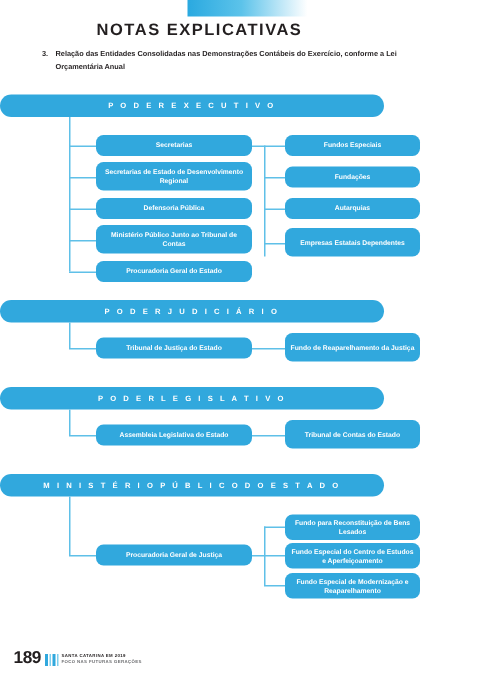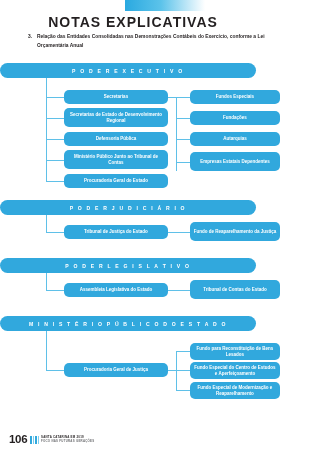--- a/index.html
+++ b/index.html
@@ -8,21 +8,21 @@
     font-family:"Liberation Sans", sans-serif;
     color:#231f20;overflow:hidden;position:relative;
   }
   
   .hdr-bar{
     position:absolute;left:125px;top:0;width:80px;height:11px;
     background:linear-gradient(90deg,#2aa9e0 0%,#5cc3ea 45%,#bfe7f7 78%,#ffffff 100%);
   }
   .doc-title{
     position:absolute;left:0;top:14px;width:266px;text-align:center;
-    font-size:14px;font-weight:bold;letter-spacing:1.0px;color:#231f20;
+    font-size:11px;font-weight:bold;letter-spacing:1.0px;color:#231f20;
   }
   
   .intro{
     position:absolute;left:28px;top:33px;width:266px;
     font-size:4.9px;font-weight:bold;line-height:1.75;color:#231f20;
   }
   .intro .num{position:absolute;left:0;top:0;}
   .intro .txt{display:block;margin-left:9px;}
 
   
@@ -134,21 +134,21 @@
   <div class="node" style="left:190px;top:343px;width:90px;height:17px;">Fundo para Reconstituição de Bens Lesados</div>
 
   <div class="hline" style="left:176px;top:370px;width:14px;"></div>
   <div class="node" style="left:190px;top:362px;width:90px;height:17px;">Fundo Especial do Centro de Estudos e Aperfeiçoamento</div>
 
   <div class="hline" style="left:176px;top:390px;width:14px;"></div>
   <div class="node" style="left:190px;top:382px;width:90px;height:17px;">Fundo Especial de Modernização e Reaparelhamento</div>
 </div>
 
 <div class="footer">
-  <div class="pg-num">106</div>
+  <div class="pg-num">189</div>
   <div class="pg-bars">
       <i></i>
       <i></i>
       <i></i>
       <i></i>
     </div>
   <div class="brand">
     <span class="l1">SANTA CATARINA EM 2019</span>
     <span class="l2">FOCO NAS FUTURAS GERAÇÕES</span>
   </div>

